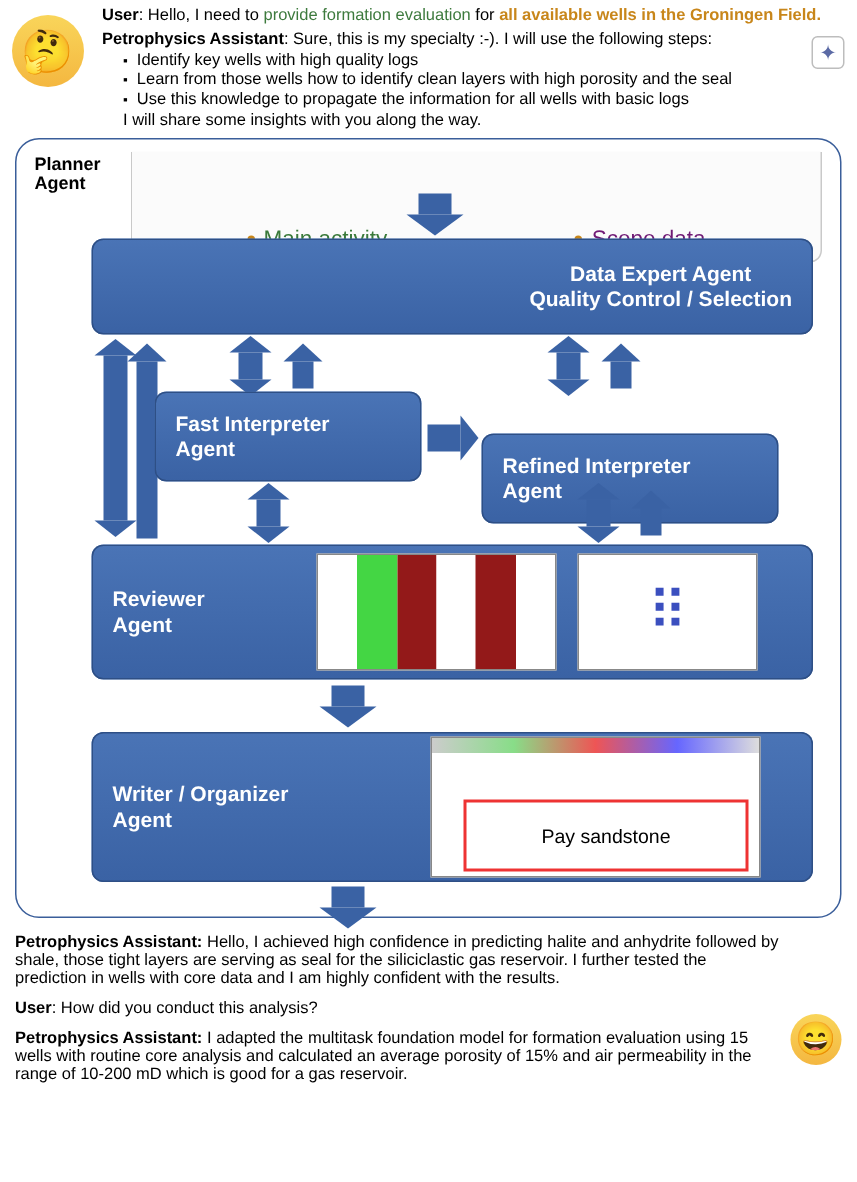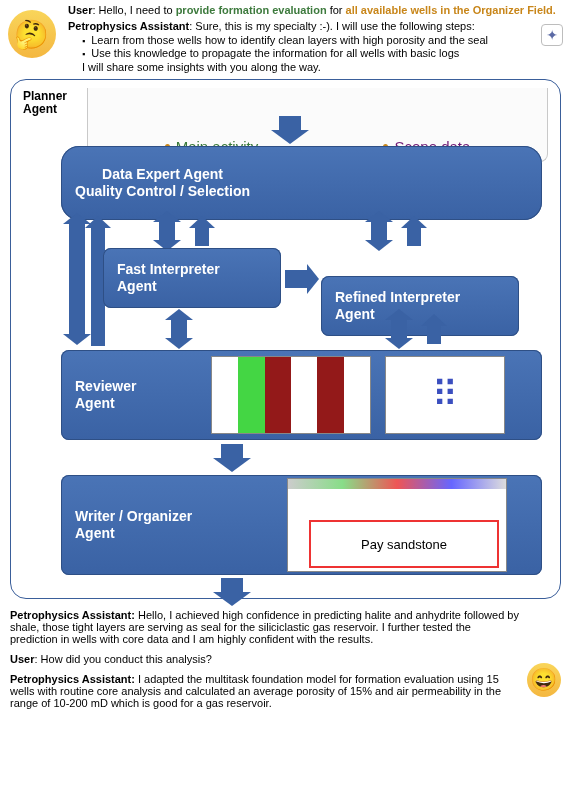--- a/index.html
+++ b/index.html
@@ -8,21 +8,21 @@
     width: 571px;
     height: 788px;
     background: #fff;
     color: #000;
     font-size: 11px;
     padding: 4px 10px 4px 10px;
     overflow: hidden;
   }
   .top-convo { margin-left: 58px; margin-bottom: 6px; position: relative; }
   .user-line b, .assist-line b { font-weight: 700; }
-  .green { color: #3d7a3d; font-weight: 700; }
+  .green { color: #3d7a3d; font-weight: 400; }
   .orange { color: #c8861a; font-weight: 600; }
   .user-line { margin-bottom: 4px; }
   .steps { list-style: none; margin: 2px 0 2px 14px; }
   .steps li::before { content: "▪"; margin-right: 6px; font-size: 9px; }
   .steps li { margin-bottom: 1px; }
   .emoji-think {
     position: absolute; left: -60px; top: 6px; width: 48px; height: 48px;
     border-radius: 50%; background: linear-gradient(#f9d55a,#f4b740);
     display:flex;align-items:center;justify-content:center;font-size:28px;
   }
@@ -43,21 +43,21 @@
   .scope-item { font-size: 15px; display:flex; align-items:center; gap:6px;margin-top:44px; }
   .scope-item .dot { width:5px;height:5px;border-radius:50%;background:#c8861a; }
   .scope-item.green-t { color:#3a7a3a; }
   .scope-item.orange-t { color:#701a75; }
   .agent {
     background: linear-gradient(#4a74b6,#3a62a4); color:#fff; border-radius:8px;
     display:flex; align-items:center; font-weight:700; font-size:14px;
     position:absolute; box-shadow:0 0 0 1px #2e4f85 inset;
   }
   .agent .txt { padding: 0 14px; line-height:1.25; }
-  .data-expert { left:50px; right:18px; top:66px; height:74px; justify-content:flex-start; text-align:center;border-radius:18px;}
+  .data-expert { left:50px; right:18px; top:66px; height:64px; justify-content:flex-end; text-align:center;}
   .fast { left:92px; top:168px; width:178px; height:60px; }
   .refined { left:310px; top:168px; width:198px; height:60px;margin-top:28px; }
   .reviewer { left:50px; right:18px; top:270px; height:90px; }
   .reviewer .txt { width: 150px; }
   .writer { left:50px; right:18px; top:395px; height:100px; }
   .writer .txt { width: 160px; }
   
   .arr { position:absolute; background:#3a62a4; }
   .arr.down { width:22px; }
   .arr.down::after {
@@ -96,26 +96,27 @@
   .bottom-convo p { margin-bottom: 8px; }
   .emoji-laugh { position:absolute; right:0; top:54px; width:34px;height:34px;border-radius:50%;background:linear-gradient(#f9d55a,#f4b740);display:flex;align-items:center;justify-content:center;font-size:22px;}
 </style>
 </head>
 <body>
 
 <div class="top-convo">
   <div class="emoji-think">🤔</div>
   <div class="spark">✦</div>
   <p class="user-line">
-    <b>User</b><span>: Hello, I need to </span><span class="green">provide formation evaluation</span><span> for </span><span class="orange">all available wells in the Organizer Field.</span>
+    <b>User</b><span>: Hello, I need to </span><span class="green">provide formation evaluation</span><span> for </span><span class="orange">all available wells in the Groningen Field.</span>
   </p>
   <p class="assist-line">
     <b>Petrophysics Assistant</b><span>: Sure, this is my specialty :-). I will use the following steps:</span>
   </p>
   <ul class="steps">
+    <li>Identify key wells with high quality logs</li>
     <li>Learn from those wells how to identify clean layers with high porosity and the seal</li>
     <li>Use this knowledge to propagate the information for all wells with basic logs</li>
   </ul>
   <p style="margin-left:14px;">I will share some insights with you along the way.</p>
 </div>
 
 <div class="flow">
   <div class="planner-row">
     <div class="planner-label">Planner Agent</div>
     <div class="scope-box">

